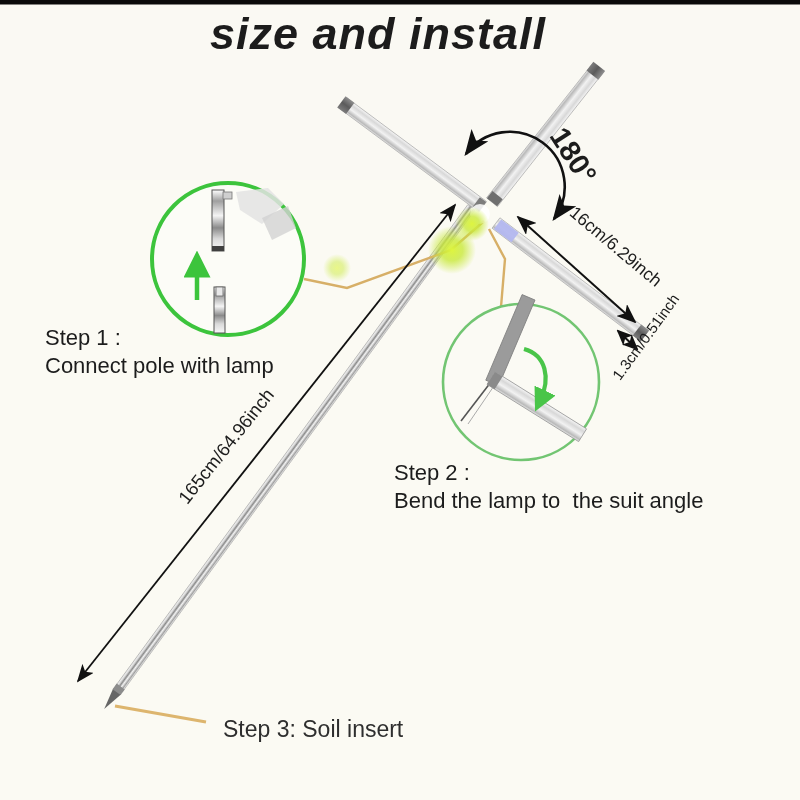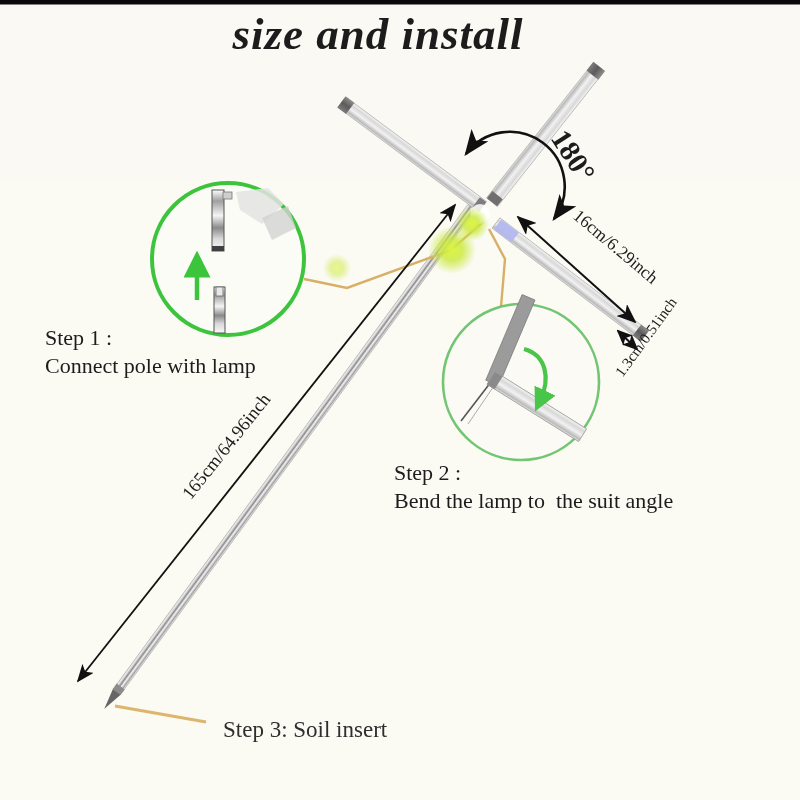--- a/index.html
+++ b/index.html
@@ -1,19 +1,19 @@
 <!DOCTYPE html>
 <html><head>
 <meta charset="utf-8">
 <style>
   html,body { margin:0; padding:0; background:#fff; }
   .canvas {
     position:relative; width:800px; height:800px;
     background:#3b82f6; overflow:hidden;
-    font-family:Liberation Serif, serif;
+    font-family:Liberation Sans, sans-serif;
   }
   svg { position:absolute; left:0; top:0; }
   text { fill:#1c1c1c; }
   .title-text { font-size:45px; font-weight:bold; font-style:italic; letter-spacing:1px; }
   .step-text { font-size:22px; }
   .step3-text { font-size:23px; fill:#2e2e2e; }
   .dim-text { font-size:17.5px; }
   .dim-text-sm { font-size:15px; }
   .deg-text { font-size:29px; font-weight:600; }
   .pre { white-space:pre; }

